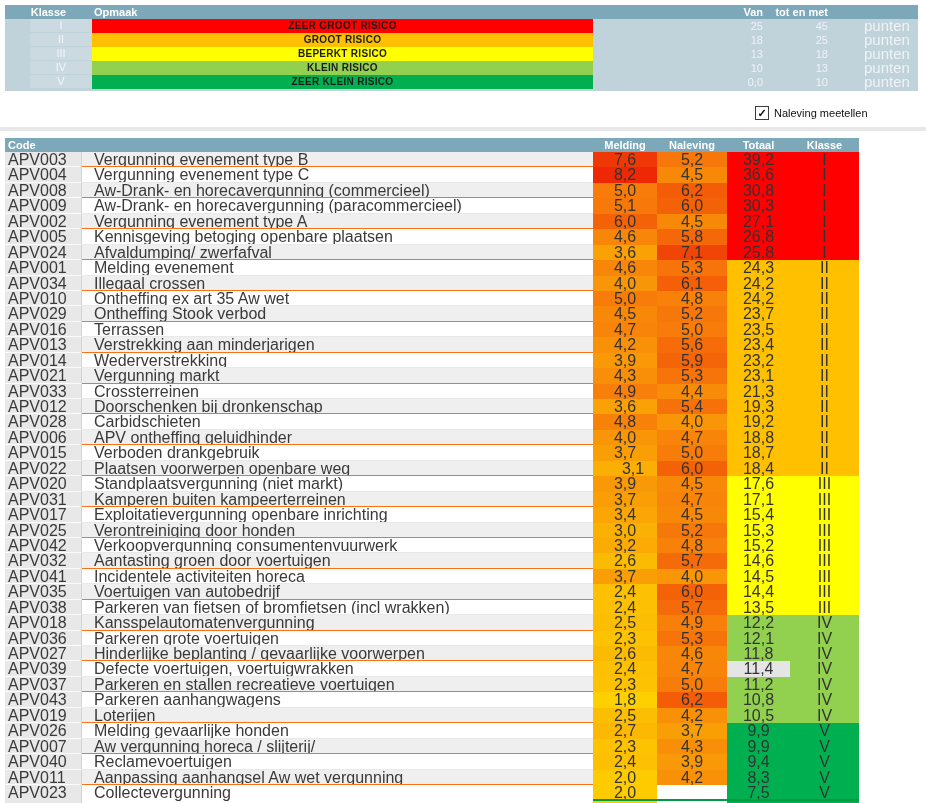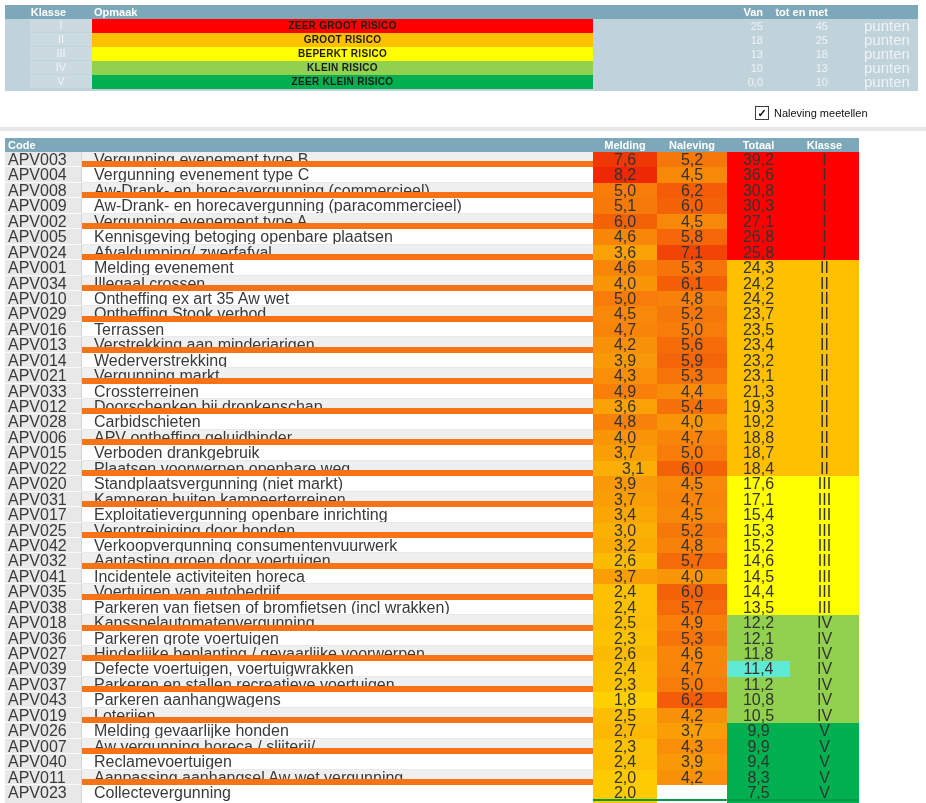--- a/index.html
+++ b/index.html
@@ -31,21 +31,21 @@
   .table{position:absolute;left:5px;top:138px;width:854px;}
   .thead{display:grid;grid-template-columns:77px 511px 64px 70px 63px 69px;height:14px;line-height:14px;
          background:#7da8b9;color:#fff;font-weight:bold;font-size:11px;}
   .thead .h-code{padding-left:3px;}
   .thead .h-c{text-align:center;}
   .trow{display:grid;grid-template-columns:77px 511px 64px 70px 63px 69px;height:15.44px;line-height:15.44px;
         font-size:16px;color:#3a3a3a;}
   .c{overflow:hidden;white-space:nowrap;box-sizing:border-box;}
   .c.code{background:#e8e8e8;padding-left:3px;border-right:1px solid #d4d4d4;border-bottom:1px solid #fbfbfb;}
   .c.desc{padding-left:12px;border-bottom:1px solid #e9e9e9;}
-  .trow.odd .c.desc{background:#efefef;border-bottom:6px solid #f97316;}
+  .trow.odd .c.desc{background:#efefef;border-bottom:1px solid #f97316;}
   .trow.even .c.desc{background:#ffffff;}
   .c.val{text-align:center;color:#333;}
   .bottomline{position:absolute;left:593px;top:799px;width:266px;height:2px;background:#009a44;}
 </style>
 </head>
 <body>
 
 <div class="legend">
   <div class="lrow legend-header">
     <div class="lh-klasse">Klasse</div>
@@ -394,21 +394,21 @@
         <div class="c val" style="background: rgb(252, 187, 3);">2,6</div>
         <div class="c val" style="background: rgb(248, 135, 9);">4,6</div>
         <div class="c val" style="background: rgb(146, 208, 80);">11,8</div>
         <div class="c val" style="background: rgb(146, 208, 80);">IV</div>
       </div>
       <div class="trow even">
         <div class="c code">APV039</div>
         <div class="c desc">Defecte voertuigen, voertuigwrakken</div>
         <div class="c val" style="background: rgb(253, 192, 2);">2,4</div>
         <div class="c val" style="background: rgb(248, 132, 9);">4,7</div>
-        <div class="c val" style="background: #5eead4;">11,4</div>
+        <div class="c val" style="background: #e5e5e5;">11,4</div>
         <div class="c val" style="background: rgb(146, 208, 80);">IV</div>
       </div>
       <div class="trow odd">
         <div class="c code">APV037</div>
         <div class="c desc">Parkeren en stallen recreatieve voertuigen</div>
         <div class="c val" style="background: rgb(253, 195, 2);">2,3</div>
         <div class="c val" style="background: rgb(247, 124, 10);">5,0</div>
         <div class="c val" style="background: rgb(146, 208, 80);">11,2</div>
         <div class="c val" style="background: rgb(146, 208, 80);">IV</div>
       </div>

